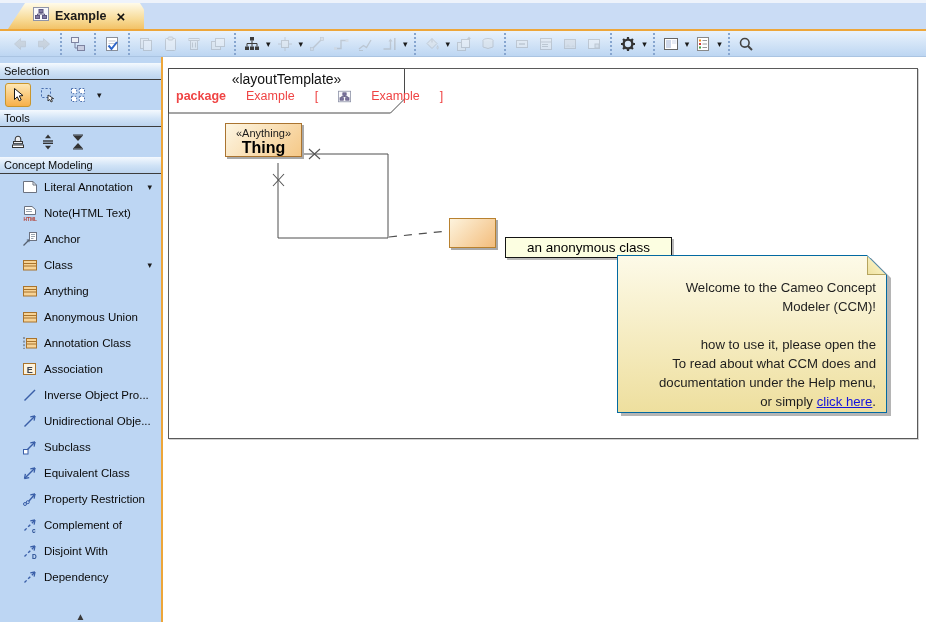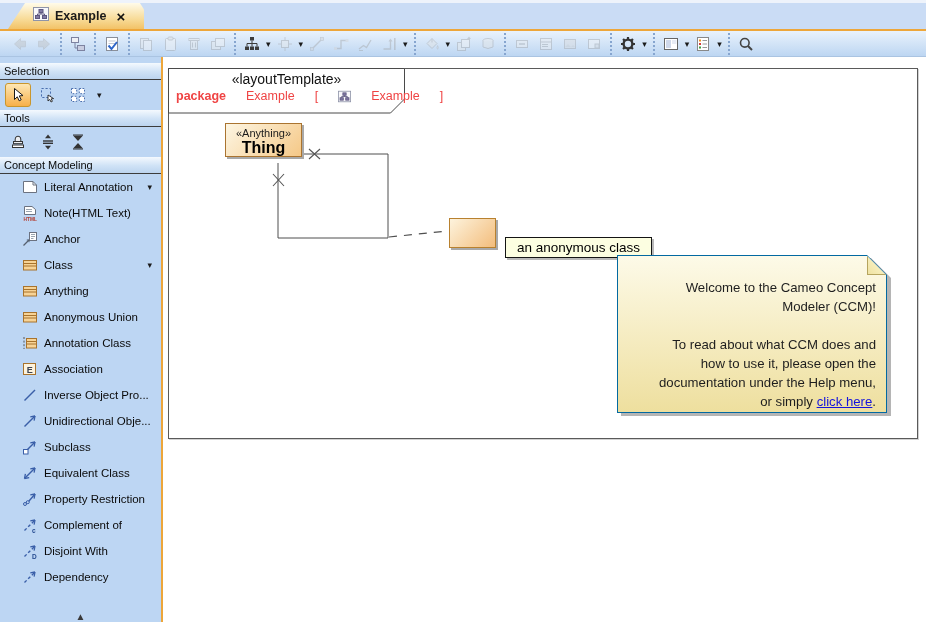--- a/index.html
+++ b/index.html
@@ -56,21 +56,21 @@
   .connectors{position:absolute;left:0;top:0;pointer-events:none;}
   .thing{position:absolute;left:62px;top:66px;width:77px;height:34px;box-sizing:border-box;
          background:linear-gradient(135deg,#fdf6e3,#f5c887);border:1px solid #aa7430;
          box-shadow:2px 2px 0 #a9a9a9;text-align:center;}
   .thing .stereo{font-size:11px;color:#1a1a1a;margin-top:3px;}
   .thing .name{font-size:16px;font-weight:bold;color:#000;}
   .anon{position:absolute;left:286px;top:161px;width:47px;height:30px;box-sizing:border-box;
         background:linear-gradient(135deg,#fdf3dd,#f3bd7c);border:1px solid #b8812f;
         box-shadow:2px 2px 0 #a9a9a9;}
   .anon-label{position:absolute;left:342px;top:180px;height:21px;box-sizing:border-box;
-              background:#fcfee1;border:1px solid #141414;padding:2px 11px;
+              background:#fcfee1;border:1px solid #141414;padding:2px 21px;
               font-size:13.5px;color:#000;box-shadow:2px 2px 0 #b9b9b9;white-space:nowrap;}
   .note-shadow{position:absolute;left:458px;top:201px;width:270px;height:158px;background:#b5b5b5;
                clip-path:polygon(0 0,calc(100% - 20px) 0,100% 20px,100% 100%,0 100%);}
   .note{position:absolute;left:454px;top:198px;width:270px;height:158px;background:#0369a1;
         clip-path:polygon(0 0,calc(100% - 20px) 0,100% 20px,100% 100%,0 100%);text-align:right;}
   .note-inner{position:absolute;inset:1px;background:linear-gradient(#fdfae8,#eedf9e);
               clip-path:polygon(0 0,calc(100% - 19px) 0,100% 19px,100% 100%,0 100%);}
   .fold{position:absolute;top:0;right:0;width:19px;height:19px;box-sizing:border-box;
         background:linear-gradient(225deg,transparent 47%,#f7eebc 50%,#efe2a2 100%);
         border-left:1px solid #b5a45e;border-bottom:1px solid #b5a45e;}
@@ -546,21 +546,21 @@
     <div class="anon-label">an anonymous class</div>
 
     <div class="note-shadow"></div>
     <div class="note">
       <div class="note-inner">
         <div class="fold"></div>
         <div class="note-text" id="note-text">
             <div>Welcome to the Cameo Concept</div>
             <div>Modeler (CCM)!</div>
             <div>&nbsp;</div>
+            <div>how to use it, please open the</div>
             <div>To read about what CCM does and</div>
-            <div>how to use it, please open the</div>
             <div>documentation under the Help menu,</div>
             <div><span>or simply </span><a href="#">click here</a><span>.</span></div>
           </div>
       </div>
     </div>
   </div>
 </div>
 
 </body></html>

